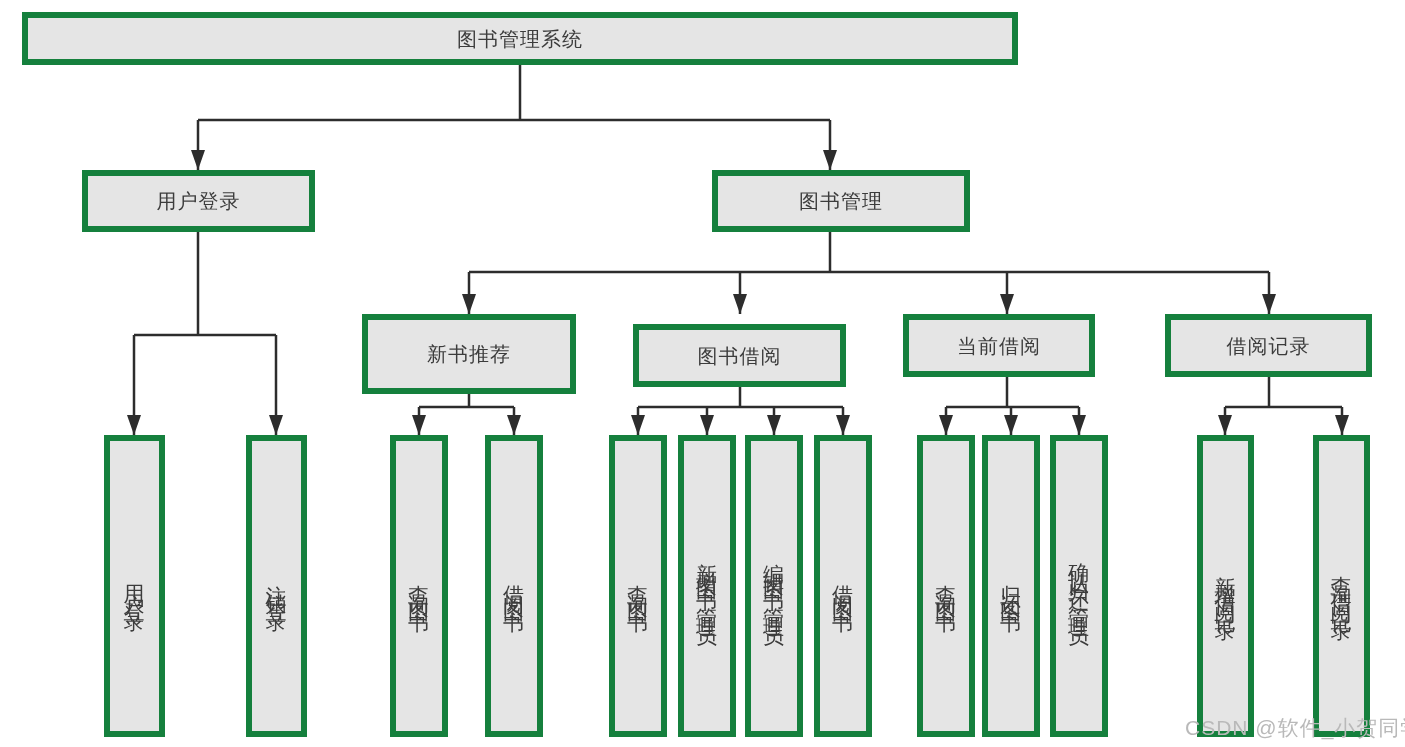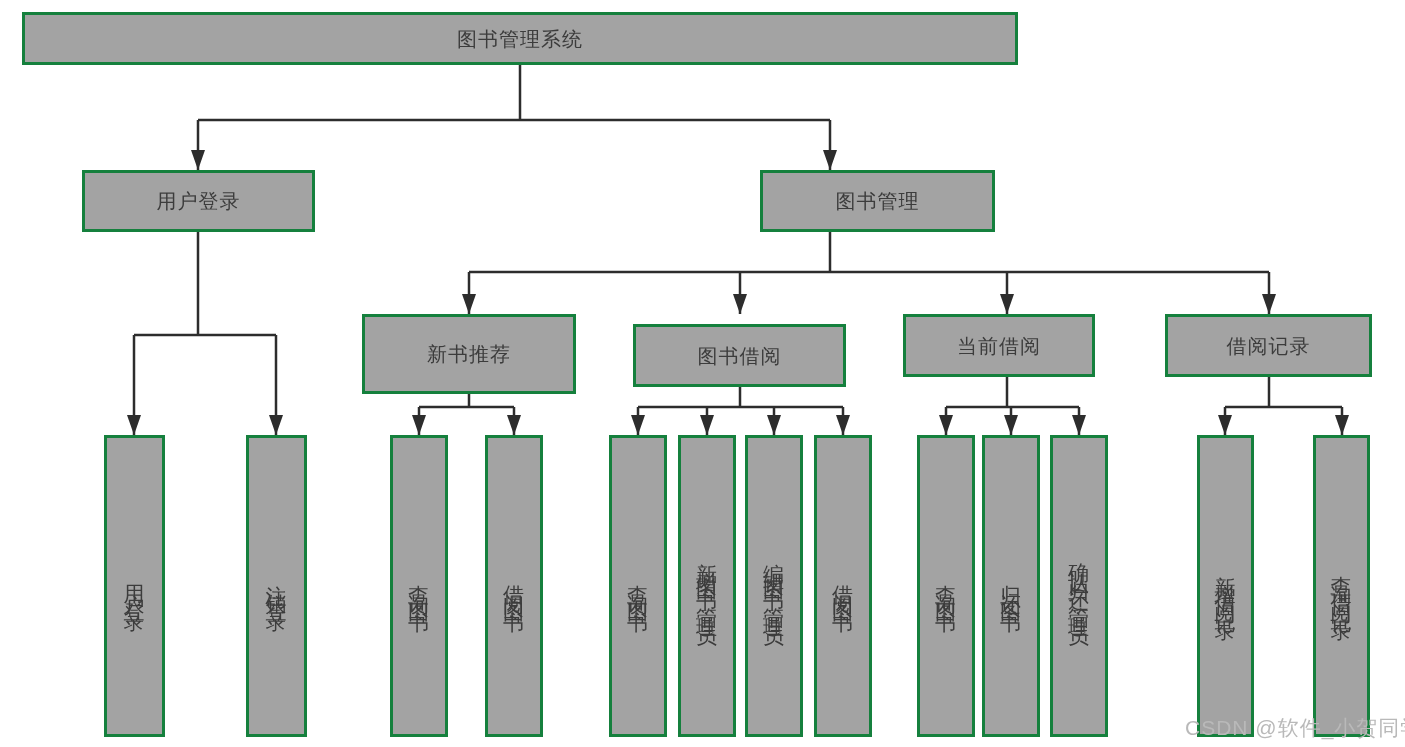--- a/index.html
+++ b/index.html
@@ -7,22 +7,22 @@
     position:relative;
     width:1405px;height:747px;
     background:#ffffff;
     font-family:"Liberation Sans",sans-serif;
     overflow:hidden;
   }
   .wires{position:absolute;left:0;top:0;width:1405px;height:747px;}
   .box{
     position:absolute;
     box-sizing:border-box;
-    border:3px solid #15803d;
-    background:#a3a3a3;
+    border:6px solid #15803d;
+    background:#e5e5e5;
     display:flex;align-items:center;justify-content:center;
     color:#3c3c3c;
   }
   .box.h span{
     font-size:20px;letter-spacing:1px;line-height:1;white-space:nowrap;
   }
   .box.v span{
     writing-mode:vertical-rl;
     text-orientation:mixed;
     font-size:21px;
@@ -83,21 +83,21 @@
     </g>
   </svg>
 
   <div class="box h" style="left:22px;top:12px;width:996px;height:53px;">
     <span>图书管理系统</span>
   </div>
 
   <div class="box h" style="left:82px;top:170px;width:233px;height:62px;">
     <span>用户登录</span>
   </div>
-  <div class="box h" style="left:712px;top:170px;width:235px;height:62px;margin-left:48px;">
+  <div class="box h" style="left:712px;top:170px;width:258px;height:62px;">
     <span>图书管理</span>
   </div>
 
   <div class="box h" style="left:362px;top:314px;width:214px;height:80px;">
     <span>新书推荐</span>
   </div>
   <div class="box h" style="left:633px;top:324px;width:213px;height:63px;">
     <span>图书借阅</span>
   </div>
   <div class="box h" style="left:903px;top:314px;width:192px;height:63px;">

